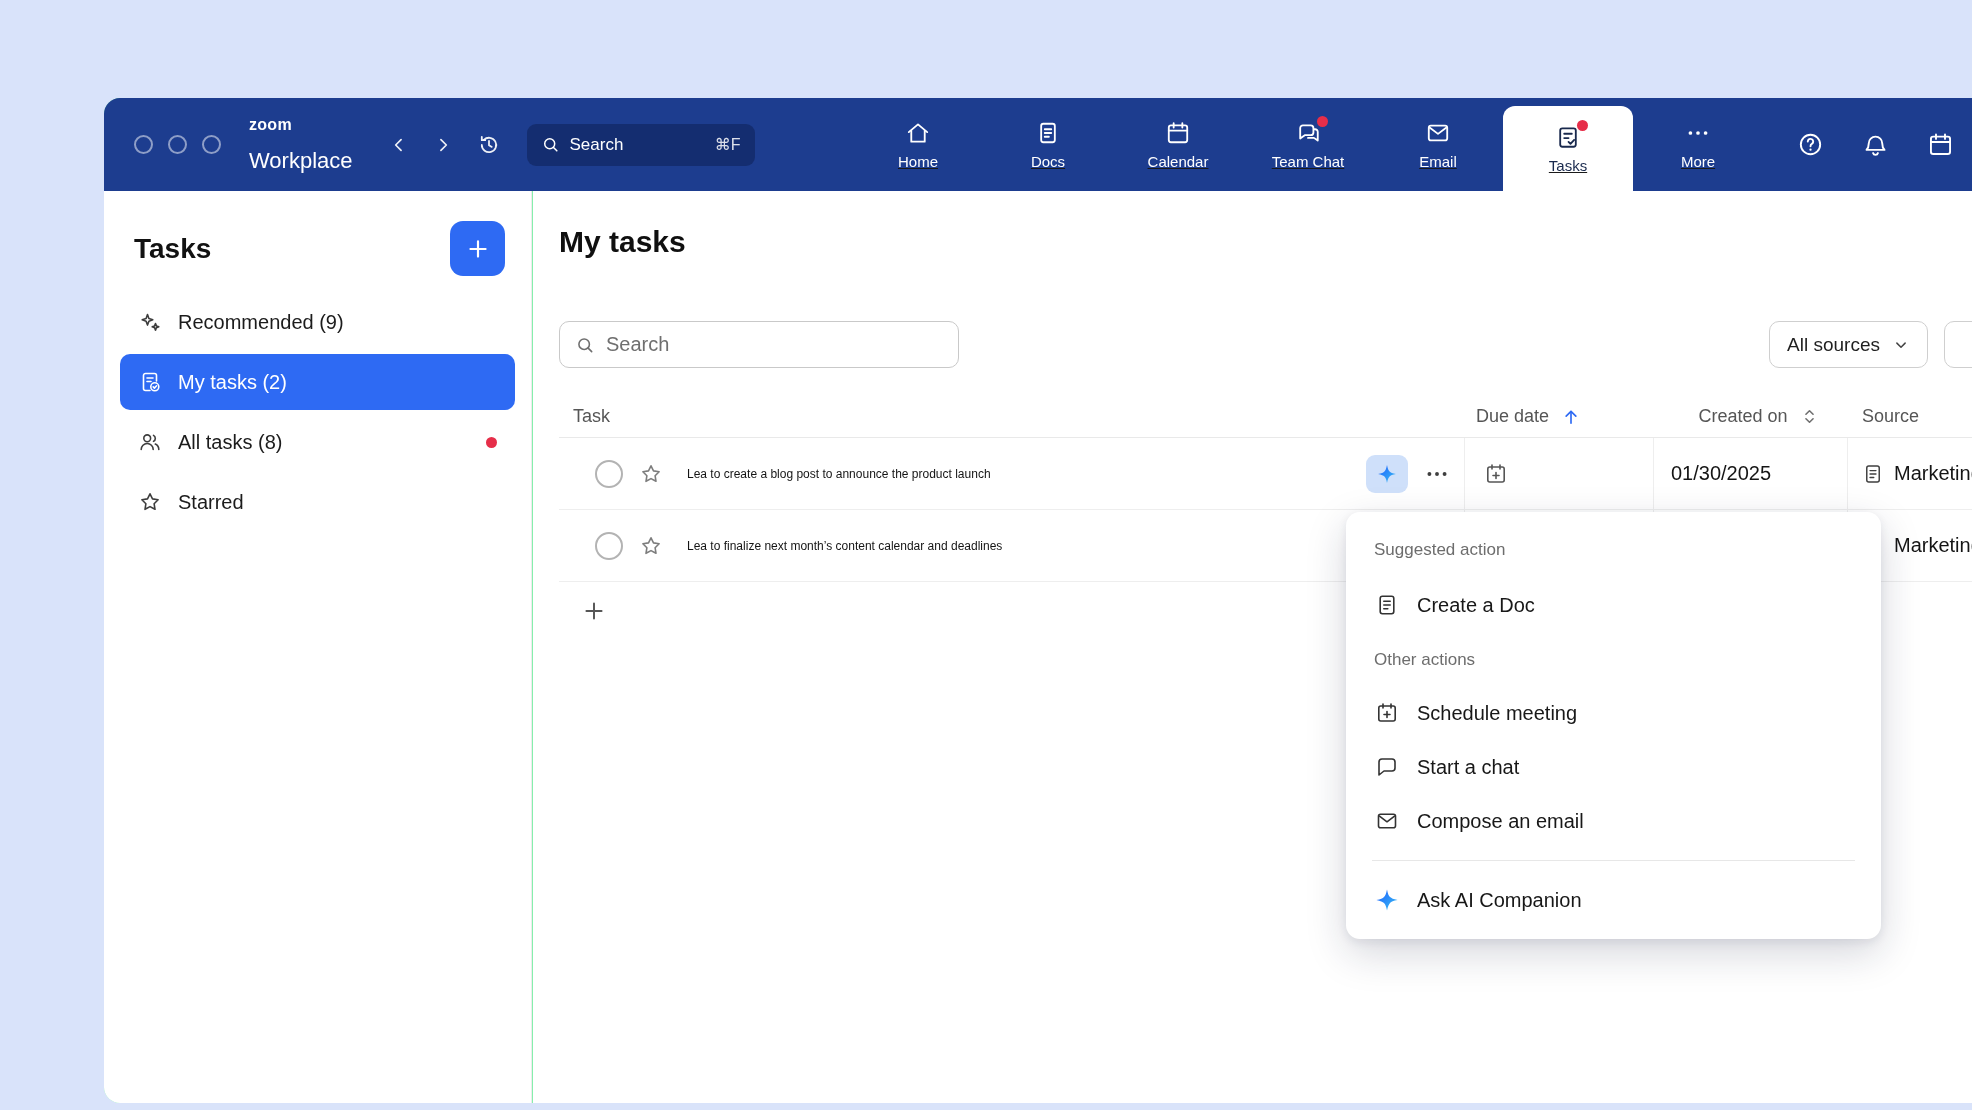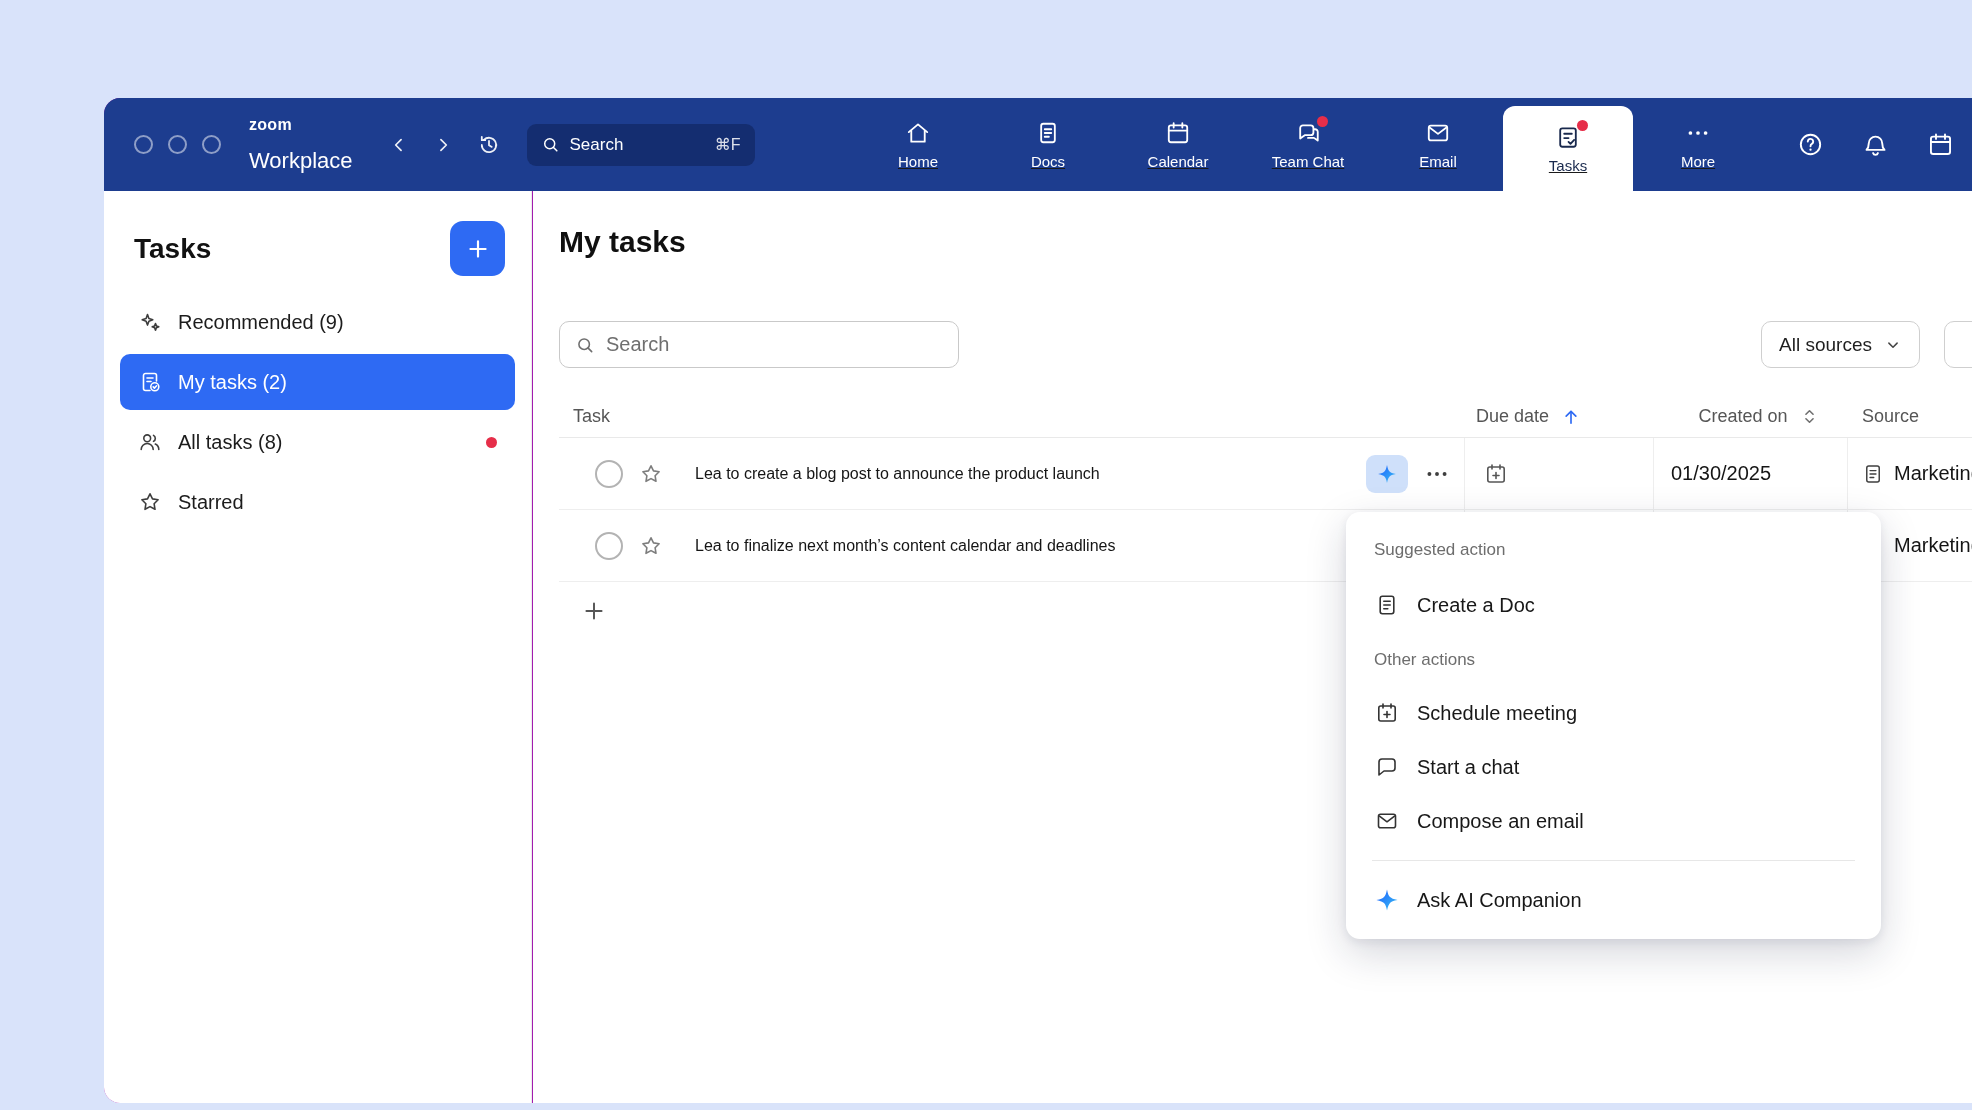--- a/index.html
+++ b/index.html
@@ -1,20 +1,20 @@
 <!DOCTYPE html>
 <html><head>
 <meta charset="utf-8">
 <style>
   * { margin:0; padding:0; box-sizing:border-box; }
   html,body { width:1972px; height:1110px; }
   body { background:#d9e3fa; font-family:"Liberation Sans","DejaVu Sans",sans-serif; overflow:hidden; position:relative; color:#1a1a1a; }
   svg { display:block; }
 
-  .window { position:absolute; left:104px; top:98px; width:1868px; height:1005px; background:#a21caf; border-radius:16px 0 0 16px; overflow:hidden; }
+  .window { position:absolute; left:104px; top:98px; width:1868px; height:1005px; background:#86efac; border-radius:16px 0 0 16px; overflow:hidden; }
 
   
   .topbar { position:relative; height:93px; background:#1d3d8f; display:flex; align-items:center; }
   .traffic { display:flex; gap:15px; margin-left:30px; }
   .traffic .dot { width:19px; height:19px; border:2px solid rgba(255,255,255,.5); border-radius:50%; }
   .logo { margin-left:28px; display:flex; flex-direction:column; line-height:1.05; color:#fff; }
   .logo .z { font-size:16px; font-weight:bold; letter-spacing:.3px; }
   .logo .w { font-size:22px; font-weight:400; margin-top:15px; }
   .histnav { display:flex; align-items:center; gap:24px; margin-left:36px; color:rgba(255,255,255,.92); }
   .histnav > span { display:flex; cursor:pointer; }
@@ -42,40 +42,40 @@
   .mitem.selected { background:#2e6af3; color:#fff; }
   .mitem.selected .micon { color:#fff; }
   .mbadge { margin-left:auto; width:11px; height:11px; border-radius:50%; background:#e62e49; }
 
   
   .main { position:absolute; left:429px; top:93px; right:0; bottom:0; background:#fff; }
   .main-title { position:absolute; left:26px; top:34px; font-size:30px; font-weight:bold; color:#101010; }
   .msearch { position:absolute; left:26px; top:130px; width:400px; height:47px; border:1.5px solid #c9c9c9; border-radius:10px; display:flex; align-items:center; padding:0 15px; gap:11px; color:#6f6f6f; background:#fff; }
   .msearch input { border:none; outline:none; font-size:20px; flex:1; font-family:inherit; color:#222; background:transparent; }
   .msearch input::placeholder { color:#6f6f6f; }
-  .sources { position:absolute; top:130px; right:52px; height:47px; border:1.5px solid #cfcfcf; border-radius:10px; display:flex; align-items:center; gap:12px; padding:0 17px; font-size:19px; color:#1f1f1f; background:#fff; cursor:pointer; }
+  .sources { position:absolute; top:130px; right:44px; height:47px; border:1.5px solid #cfcfcf; border-radius:10px; display:flex; align-items:center; gap:12px; padding:0 17px; font-size:19px; color:#1f1f1f; background:#fff; cursor:pointer; }
   .sources .chev { color:#444; display:flex; }
   .sliver { position:absolute; top:130px; right:-28px; width:56px; height:47px; border:1.5px solid #cfcfcf; border-radius:10px; background:#fff; }
 
   .table { position:absolute; left:26px; right:0; top:205px; }
   .thead, .trow { display:grid; grid-template-columns:905px 189px 194px 1fr; }
   .thead { height:42px; border-bottom:1px solid #e9e9e9; color:#565656; font-size:18px; }
   .th { display:flex; align-items:center; gap:12px; }
   .th.c1 { padding-left:14px; }
   .th.c2 { padding-left:12px; }
   .th.c3 { padding-left:17px;justify-content:center; }
   .th.c4 { padding-left:15px; }
   .sorticon { display:flex; cursor:pointer; }
   .trow { height:72px; border-bottom:1px solid #eeeeee; }
   .td { display:flex; align-items:center; }
   .td.c2, .td.c3, .td.c4 { border-left:1px solid #eeeeee; }
   .td.c1 { padding-left:36px; gap:16px; }
   .rowcheck { width:28px; height:28px; border-radius:50%; border:2px solid #b3b3b3; flex:none; cursor:pointer; }
   .rowstar { color:#7d7d7d; display:flex; flex:none; cursor:pointer; }
-  .tasktext { font-size:16px; color:#151515; margin-left:16px; white-space:nowrap; }
+  .tasktext { font-size:12px; color:#151515; margin-left:8px; white-space:nowrap; }
   .rowctrl { margin-left:auto; display:flex; align-items:center; gap:16px; padding-right:14px; }
   .aibtn { width:42px; height:38px; border-radius:9px; background:#cfe0fa; display:flex; align-items:center; justify-content:center; cursor:pointer; }
   .dots3 { color:#3f3f3f; display:flex; cursor:pointer; }
   .td.c2 { padding-left:19px; color:#555; }
   .td.c2 .duebtn { display:flex; cursor:pointer; }
   .td.c3 { padding-left:17px; font-size:20px; color:#151515; }
   .td.c4 { padding-left:14px; gap:10px; font-size:20px; color:#151515; white-space:nowrap; }
   .td.c4 .srcicon { color:#3f3f3f; display:flex; flex:none; }
   .addrow { height:58px; display:flex; align-items:center; padding-left:22px; color:#565656; }
   .addrow span { display:flex; cursor:pointer; }

